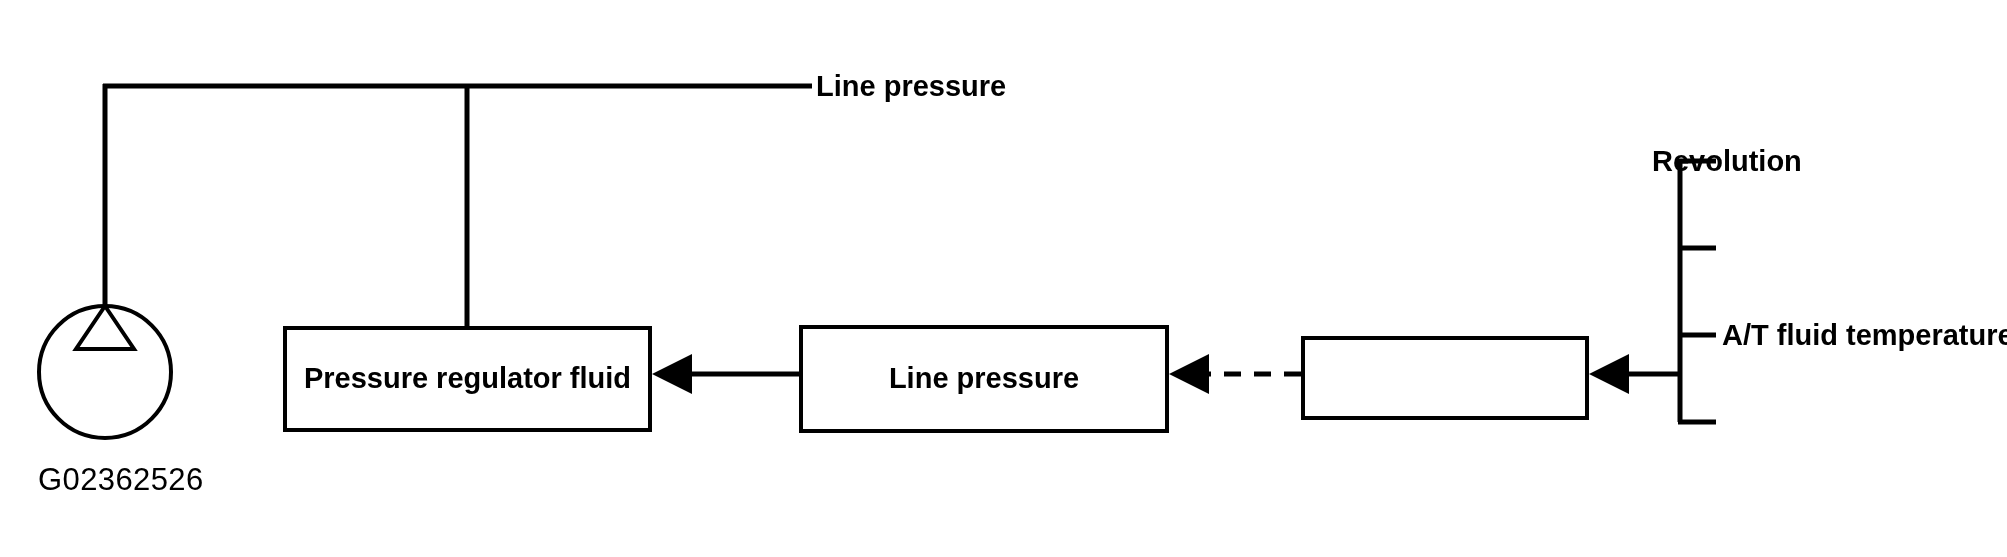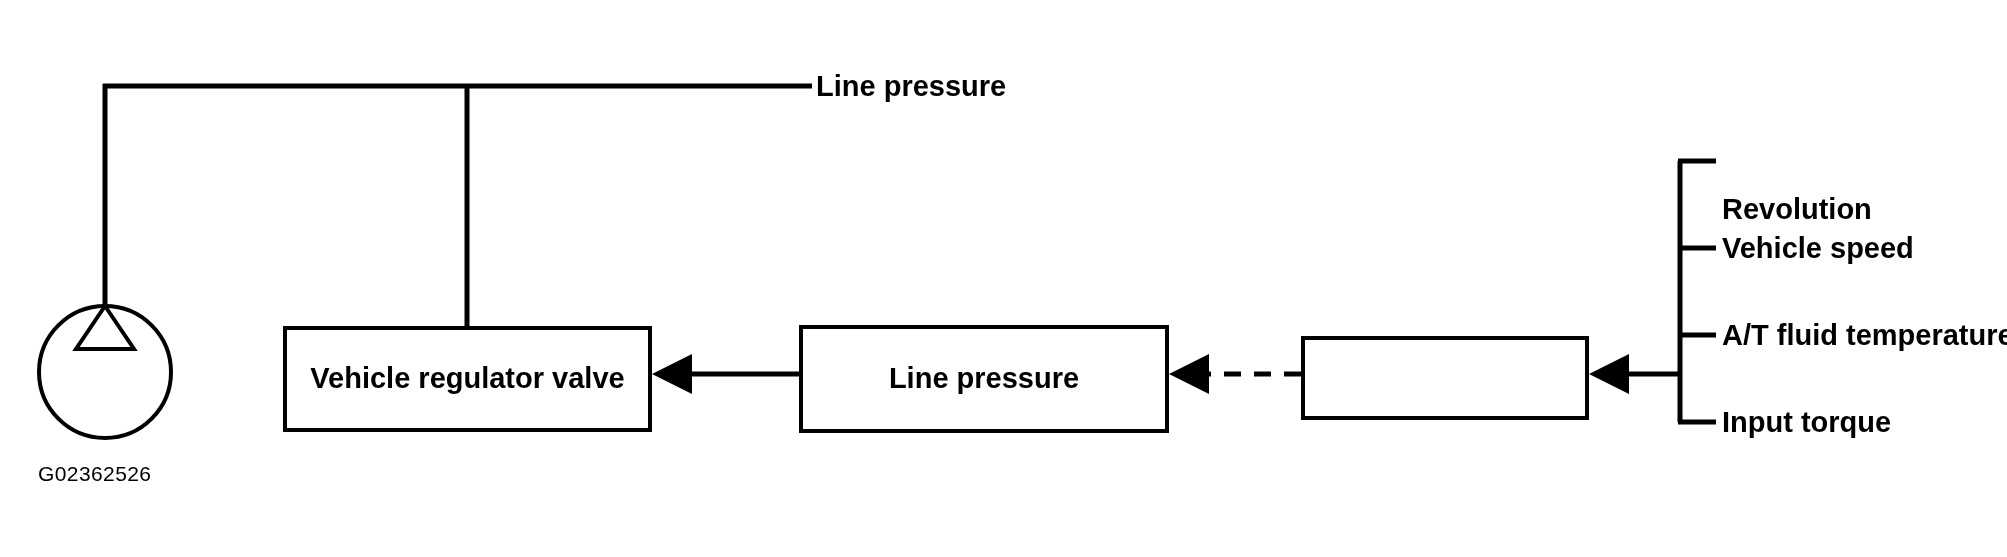--- a/index.html
+++ b/index.html
@@ -63,21 +63,21 @@
     position: absolute;
     display: flex;
     align-items: center;
     justify-content: center;
     text-align: center;
     color: #000000;
     font-family: "Liberation Sans", sans-serif;
     line-height: 1.22;
   }
   .fs-main { font-size: 29px; font-weight: bold; }
-  .fs-code { font-size: 21px; letter-spacing: 0.4px; }
+  .fs-code { font-size: 31px; letter-spacing: 0.4px; }
 </style>
 </head>
 <body>
 
 <div id="diagram-root">
 
   <svg id="diagram-canvas" viewBox="0 0 2007 557">
 
     <path class="dgm-line" d="M 103 86 L 812 86" stroke-width="5"></path>
 
@@ -106,30 +106,28 @@
     <path class="dgm-line" d="M 1678 335 L 1716 335" stroke-width="5"></path>
     <path class="dgm-line" d="M 1678 422 L 1716 422" stroke-width="5"></path>
 
     <path class="dgm-line" d="M 1680 374 L 1624 374" stroke-width="5"></path>
     <polygon class="arrowhead" points="1589,374 1629,354 1629,394"></polygon>
 
   </svg>
 
   <div class="lbl fs-main" style="left:816px; top:69px;">Line pressure</div>
 
-  <div class="lbl-box fs-main" style="left:285px; top:328px; width:365px; height:102px;">Vehicle regulator valve</div>
+  <div class="lbl-box fs-main" style="left:285px; top:328px; width:365px; height:102px;">Pressure regulator fluid</div>
 
   <div class="lbl-box fs-main" style="left:801px; top:327px; width:366px; height:104px; flex-direction:column;">
     <span>Line pressure</span>
   </div>
 
 
-  <div class="lbl fs-main" style="left:1722px; top:144px;margin-top:48px;">Revolution</div>
+  <div class="lbl fs-main" style="left:1652px; top:144px;">Revolution</div>
 
-  <div class="lbl fs-main" style="left:1722px; top:231px;">Vehicle speed</div>
 
   <div class="lbl fs-main" style="left:1722px; top:318px;">A/T fluid temperature</div>
 
-  <div class="lbl fs-main" style="left:1722px; top:405px;">Input torque</div>
 
   <div class="lbl fs-code" style="left:38px; top:462px;">G02362526</div>
 
 </div>
 
 </body></html>

